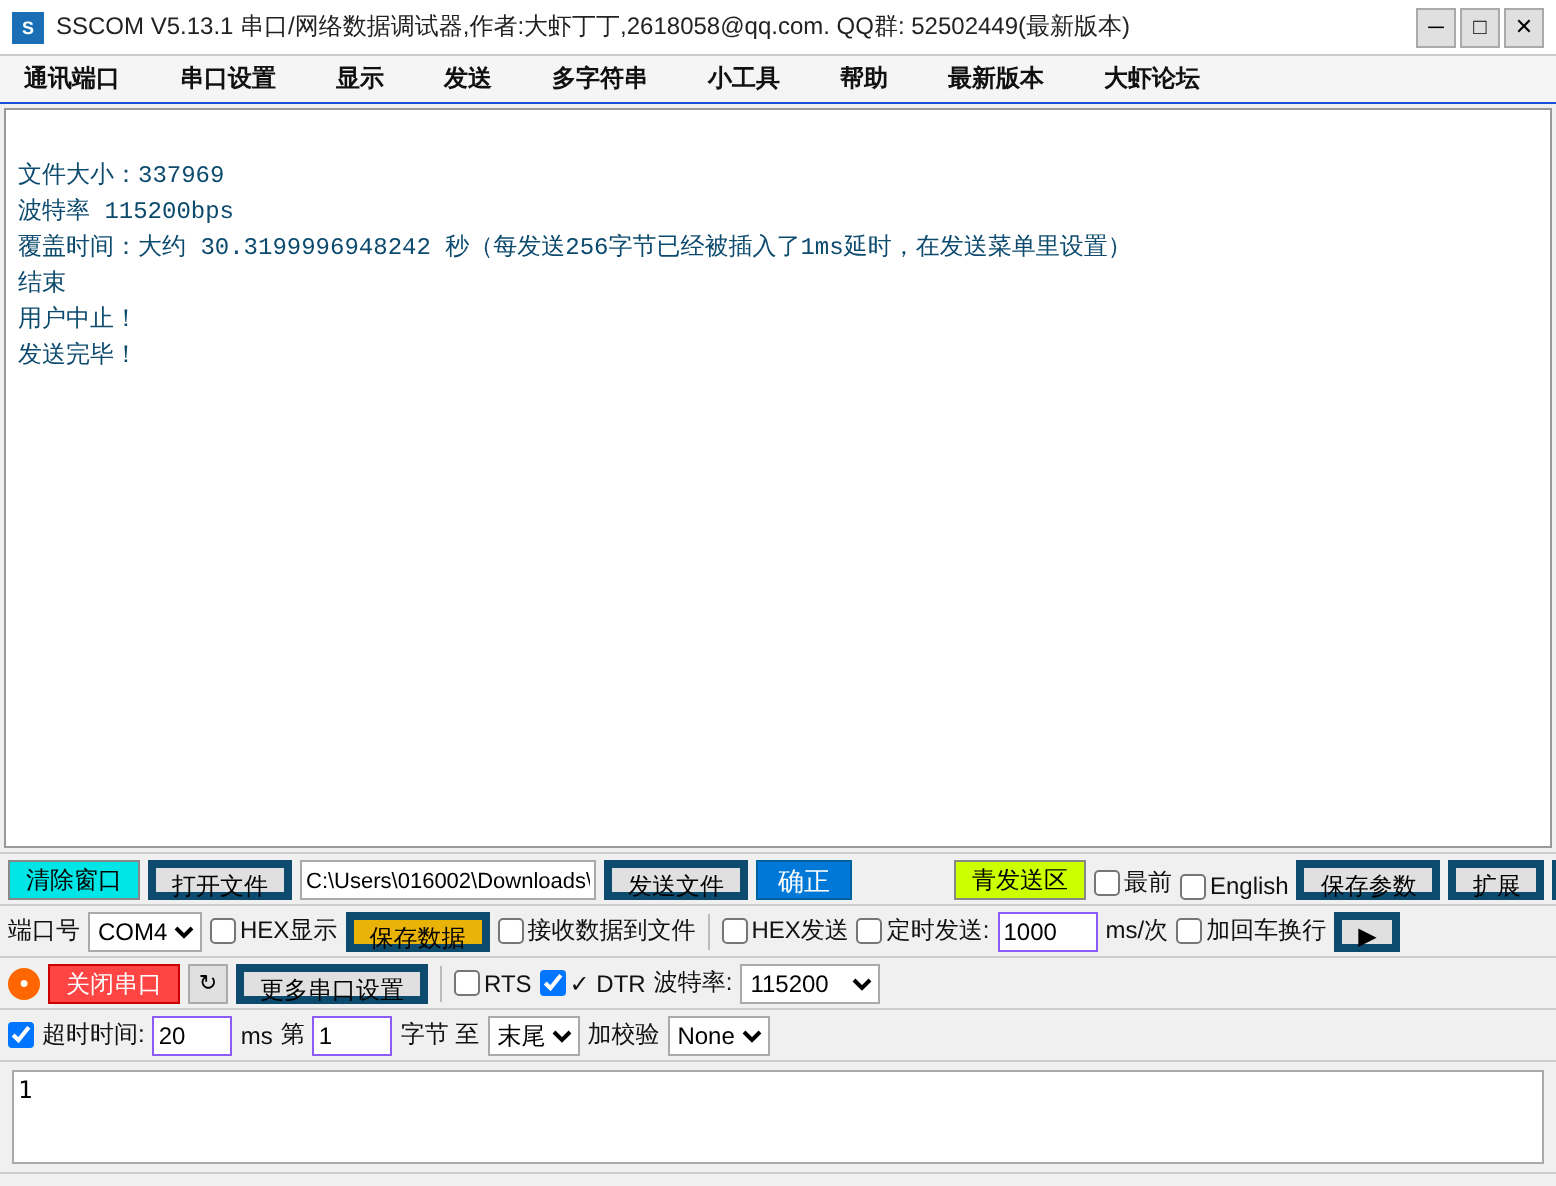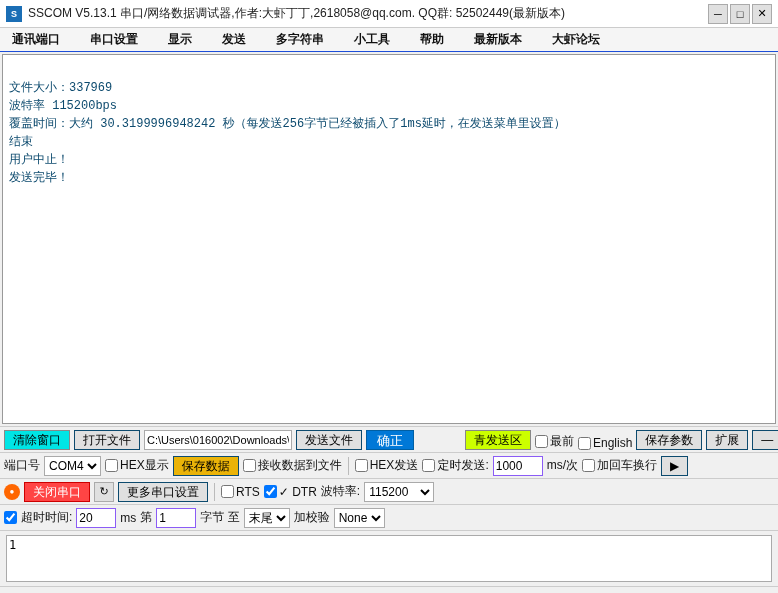--- a/index.html
+++ b/index.html
@@ -109,21 +109,21 @@
       background: #00e5e5;
       border: 1px solid #888;
       padding: 1px 8px;
       font-size: 12px;
       cursor: pointer;
       height: 20px;
       white-space: nowrap;
     }
     .btn-gray {
       background: #e0e0e0;
-      border: 1px solid #0c4a6e;
+      border: 4px solid #0c4a6e;
       padding: 1px 8px;
       font-size: 12px;
       cursor: pointer;
       height: 20px;
       white-space: nowrap;
     }
     .btn-blue {
       background: #0078d7;
       border: 1px solid #005fa3;
       padding: 1px 10px;

